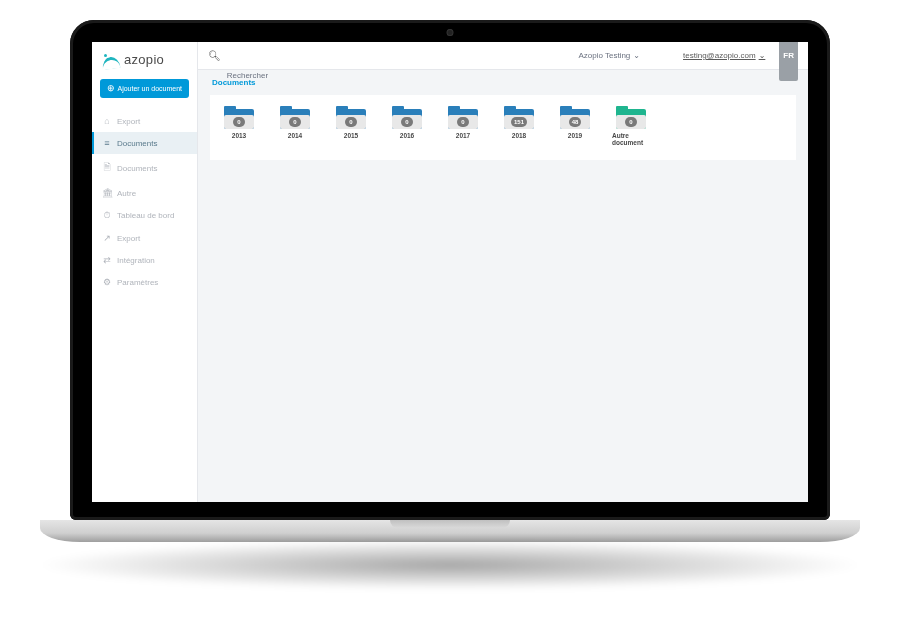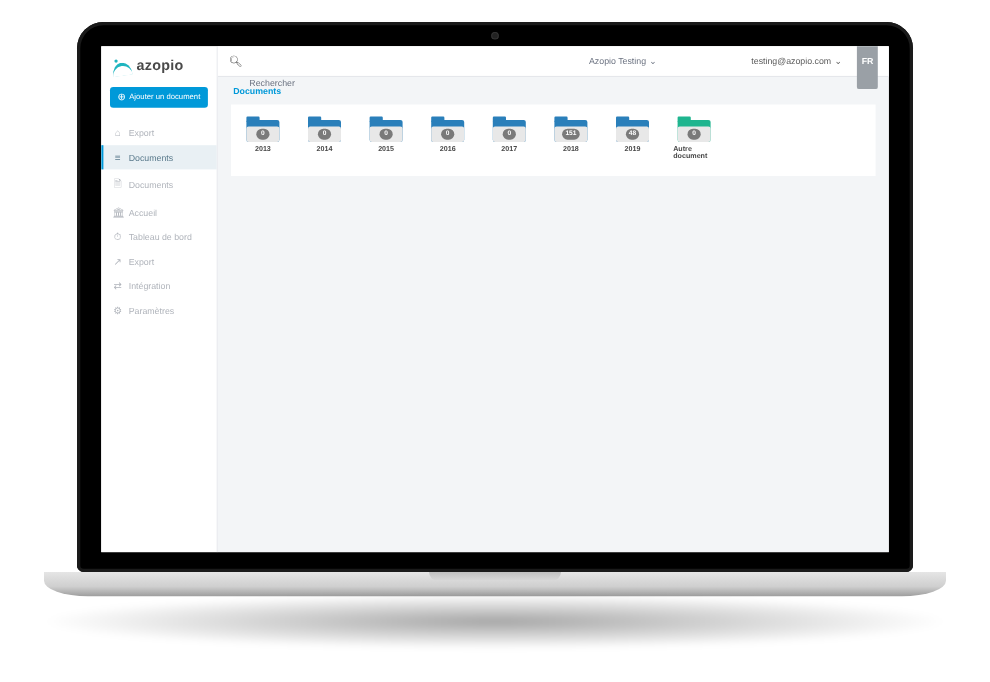--- a/index.html
+++ b/index.html
@@ -94,21 +94,21 @@
       border-right: 1px solid #e5e7eb;
       display: flex;
       flex-direction: column;
     }
     .logo {
       display: flex;
       align-items: center;
       gap: 4px;
       padding: 10px 10px 8px 10px;
       font-size: 13px;
-      font-weight: 700;
+      font-weight: 400;
       color: #4a4a4a;
       font-family: Arial, sans-serif;
       letter-spacing: 0.3px;
     }
     .logo .swoosh {
       width: 18px;
       height: 11px;
       position: relative;
     }
     .logo .swoosh::before {
@@ -197,25 +197,26 @@
     }
     .search-input::placeholder { color: #6b7280; }
     .spacer { flex: 1; }
     .account-switch {
       font-size: 8px;
       color: #6b7280;
       display: flex;
       align-items: center;
       gap: 3px;
       cursor: pointer;
-      margin-right: 80px;
+      margin-right: 37px;
     }
     .user-email {
       font-size: 8px;
       color: #5a5a5a;
+      text-decoration: underline;
       display: flex;
       align-items: center;
       gap: 3px;
       cursor: pointer;
     }
     .lang-badge {
       margin-left: 8px;
       background: #9aa0a6;
       color: #fff;
       font-size: 8px;
@@ -324,21 +325,21 @@
                 <div class="nav-item active">
                   <span class="nav-icon">≡</span>
                   <span>Documents</span>
                 </div>
                 <div class="nav-item">
                   <span class="nav-icon">🗎</span>
                   <span>Documents</span>
                 </div>
                 <div class="nav-item">
                   <span class="nav-icon">🏛</span>
-                  <span>Accueil</span>
+                  <span>Autre</span>
                 </div>
                 <div class="nav-item">
                   <span class="nav-icon">⏱</span>
                   <span>Tableau de bord</span>
                 </div>
                 <div class="nav-item">
                   <span class="nav-icon">↗</span>
                   <span>Export</span>
                 </div>
                 <div class="nav-item">

